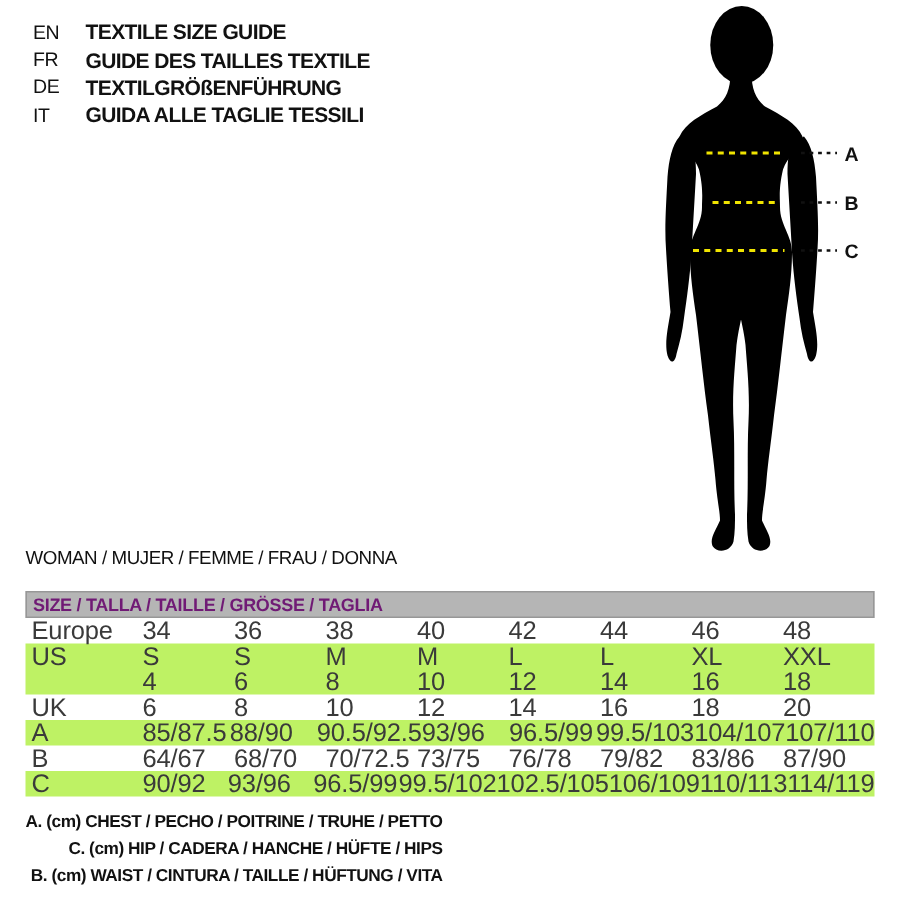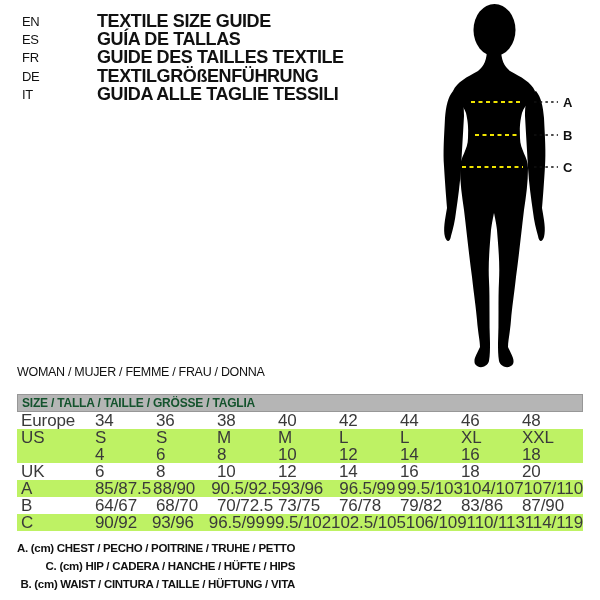--- a/index.html
+++ b/index.html
@@ -5,55 +5,51 @@
   * { margin:0; padding:0; box-sizing:border-box; }
   html,body { background:#fff; }
   .page {
     position:relative; width:600px; height:600px; background:#ffffff;
     font-family:"Liberation Sans", sans-serif; color:#111; overflow:hidden;
   }
   
   .lang-block { position:absolute; left:22px; top:12px; }
   .lang-row { display:flex; height:18.4px; align-items:center; }
   .lang-code { width:35px; font-size:13px; font-weight:normal; letter-spacing:-0.3px; }
-  .lang-label { font-size:18px; font-weight:bold; letter-spacing:-0.4px; white-space:nowrap;margin-left:40px; }
+  .lang-label { font-size:14px; font-weight:bold; letter-spacing:-0.4px; white-space:nowrap; }
   
   .figure-wrap { position:absolute; left:410px; top:0; width:180px; height:372px; }
   
   .woman-heading {
     position:absolute; left:17px; top:365px; font-size:12.5px; font-weight:normal;
     letter-spacing:-0.3px; white-space:nowrap;
   }
   
   .size-table { position:absolute; left:17px; top:394px; width:566px; }
   .thead {
     height:18px; line-height:16px; background:#b5b5b5; border:1px solid #979797;
-    font-size:12px; font-weight:bold; color:#14532d; padding-left:4px; letter-spacing:-0.2px;
+    font-size:12px; font-weight:bold; color:#701a75; padding-left:4px; letter-spacing:-0.2px;
   }
   .trow { display:flex; height:17px; line-height:17px; font-size:17px; color:#3a3a3a; letter-spacing:-0.1px; }
   .trow.shade { background:#bef264; }
   .rlabel { width:78px; padding-left:4px; text-align:left; }
   .cell { flex:1; text-align:left; white-space:nowrap; }
   
   .legend-block { position:absolute; left:17px; top:539px;text-align:right; }
   .legend-line { height:18px; line-height:18px; font-size:11.5px; font-weight:bold; letter-spacing:-0.3px; white-space:nowrap; }
 </style>
 </head>
 <body>
 
 <div class="page">
 
   <div class="lang-block">
     <div class="lang-row">
       <span class="lang-code">EN</span>
       <span class="lang-label">TEXTILE SIZE GUIDE</span>
-    </div>
-    <div class="lang-row">
-      <span class="lang-code">ES</span>
-      <span class="lang-label">GUÍA DE TALLAS</span>
     </div>
     <div class="lang-row">
       <span class="lang-code">FR</span>
       <span class="lang-label">GUIDE DES TAILLES TEXTILE</span>
     </div>
     <div class="lang-row">
       <span class="lang-code">DE</span>
       <span class="lang-label">TEXTILGRÖßENFÜHRUNG</span>
     </div>
     <div class="lang-row">

